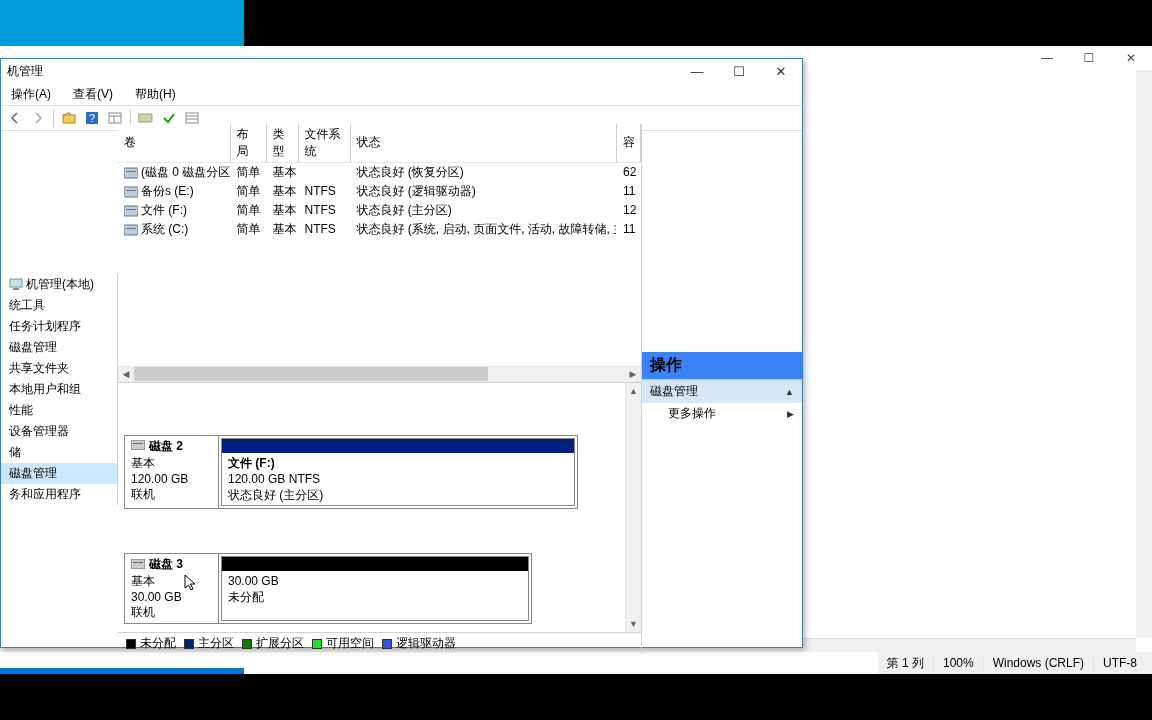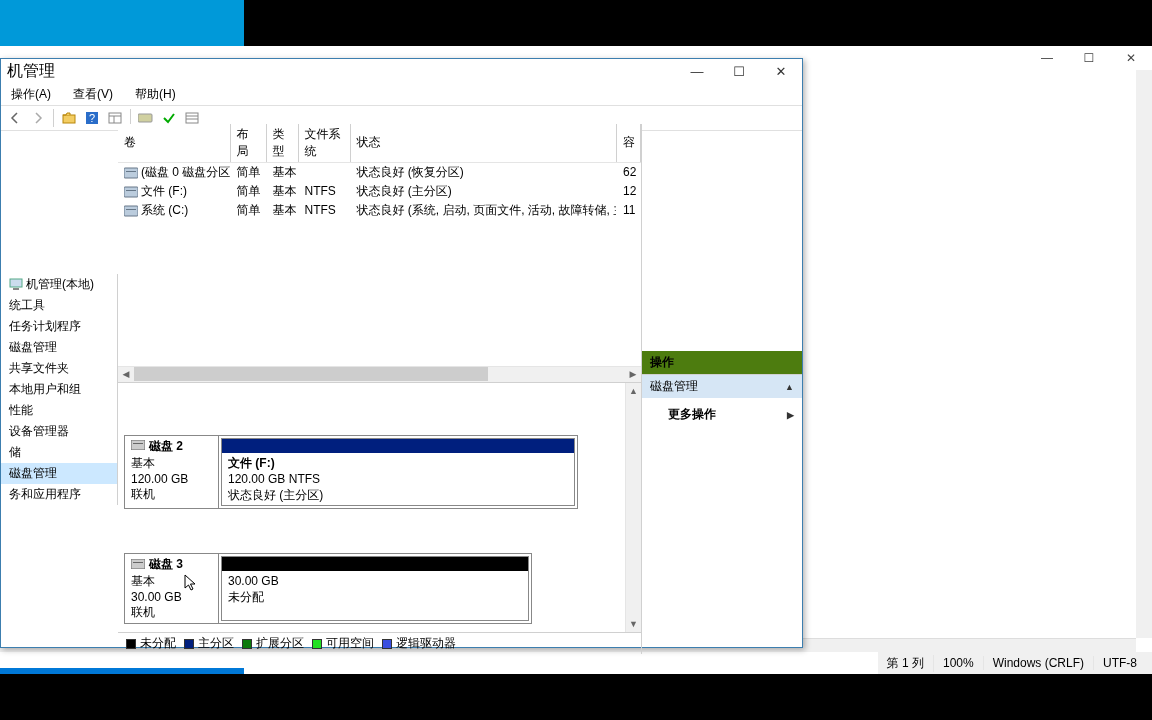--- a/index.html
+++ b/index.html
@@ -15,21 +15,21 @@
   .taskbar-frag { position: absolute; left: 0; bottom: 0; width: 244px; height: 6px; background: #0078d7; }
   .titlebar-frag { position: absolute; left: 0; top: -46px; height: 46px; width: 244px; background: #0099d9; }
 
   
   .cm-window {
     position: absolute; left: 0; top: 12px; width: 803px; height: 590px;
     background: #fff; border: 1px solid #3c7eaf; box-shadow: 2px 2px 6px rgba(0,0,0,.3);
     display: flex; flex-direction: column;
   }
   .cm-titlebar { height: 24px; display: flex; align-items: center; justify-content: space-between; padding-left: 6px; }
-  .cm-title { font-size: 16px; }
+  .cm-title { font-size: 12px; }
   .cm-win-ctls { display: flex; }
   .cm-win-ctl { width: 42px; height: 24px; display: flex; align-items: center; justify-content: center; font-size: 13px; color: #333; }
 
   .cm-menu { height: 22px; display: flex; align-items: center; padding-left: 6px; gap: 14px; font-size: 12px; }
   .cm-menu-item { padding: 1px 4px; }
 
   .cm-toolbar { height: 26px; border-top: 1px solid #e0e0e0; border-bottom: 1px solid #e0e0e0; display: flex; align-items: center; gap: 3px; padding-left: 4px; }
   .tb-btn { width: 20px; height: 20px; display: flex; align-items: center; justify-content: center; border: 1px solid transparent; }
   .tb-btn svg { display: block; }
   .tb-sep { width: 1px; height: 18px; background: #d0d0d0; margin: 0 2px; }
@@ -69,23 +69,23 @@
   .part-stripe { height: 14px; }
   .part-text { padding: 2px 6px; font-size: 12px; line-height: 1.35; }
   .part-title { font-weight: bold; }
 
   
   .legend { border-top: 1px solid #d0d0d0; height: 22px; display: flex; align-items: center; gap: 8px; padding-left: 8px; font-size: 12px; }
   .legend-item { display: flex; align-items: center; gap: 4px; }
   .legend-sw { width: 10px; height: 10px; border: 1px solid #333; }
 
   
-  .actions-header { background: #4d7c0f; border-bottom: 1px solid #d0d0d0; padding: 3px 8px; font-size: 12px; font-weight: bold; }
+  .actions-header { background: #3b82f6; border-bottom: 1px solid #d0d0d0; padding: 3px 8px; font-size: 16px; font-weight: bold; }
   .actions-subhead { background: #d6e6f5; padding: 3px 8px; font-size: 12px; display: flex; justify-content: space-between; align-items: center; }
-  .actions-item { padding: 8px 8px 4px 26px; font-size: 12px; display: flex; justify-content: space-between; align-items: center; font-weight: bold; }
+  .actions-item { padding: 2px 8px 4px 26px; font-size: 12px; display: flex; justify-content: space-between; align-items: center; }
 
   .cursor { position: absolute; left: 183px; top: 515px; width: 14px; height: 18px; pointer-events: none; }
 </style>
 </head>
 <body>
 
 <div class="desktop">
   <div class="titlebar-frag"></div>
 
   <div class="bg-window-title"></div>
@@ -251,20 +251,33 @@
                     <td></td>
                     <td>状态良好 (恢复分区)</td>
                     <td style="text-align:right">62</td>
                   </tr>
                   <tr>
                     <td><span class="vol-icon">
                         <svg width="14" height="12">
                           <rect x="0" y="1" width="14" height="10" rx="1" fill="#bcd" stroke="#678"></rect>
                           <rect x="2" y="4" width="10" height="1" fill="#678"></rect>
                         </svg>
+                      </span>备份s (E:)</td>
+                    <td>简单</td>
+                    <td>基本</td>
+                    <td>NTFS</td>
+                    <td>状态良好 (逻辑驱动器)</td>
+                    <td style="text-align:right">11</td>
+                  </tr>
+                  <tr>
+                    <td><span class="vol-icon">
+                        <svg width="14" height="12">
+                          <rect x="0" y="1" width="14" height="10" rx="1" fill="#bcd" stroke="#678"></rect>
+                          <rect x="2" y="4" width="10" height="1" fill="#678"></rect>
+                        </svg>
                       </span>文件 (F:)</td>
                     <td>简单</td>
                     <td>基本</td>
                     <td>NTFS</td>
                     <td>状态良好 (主分区)</td>
                     <td style="text-align:right">12</td>
                   </tr>
                   <tr>
                     <td><span class="vol-icon">
                         <svg width="14" height="12">

